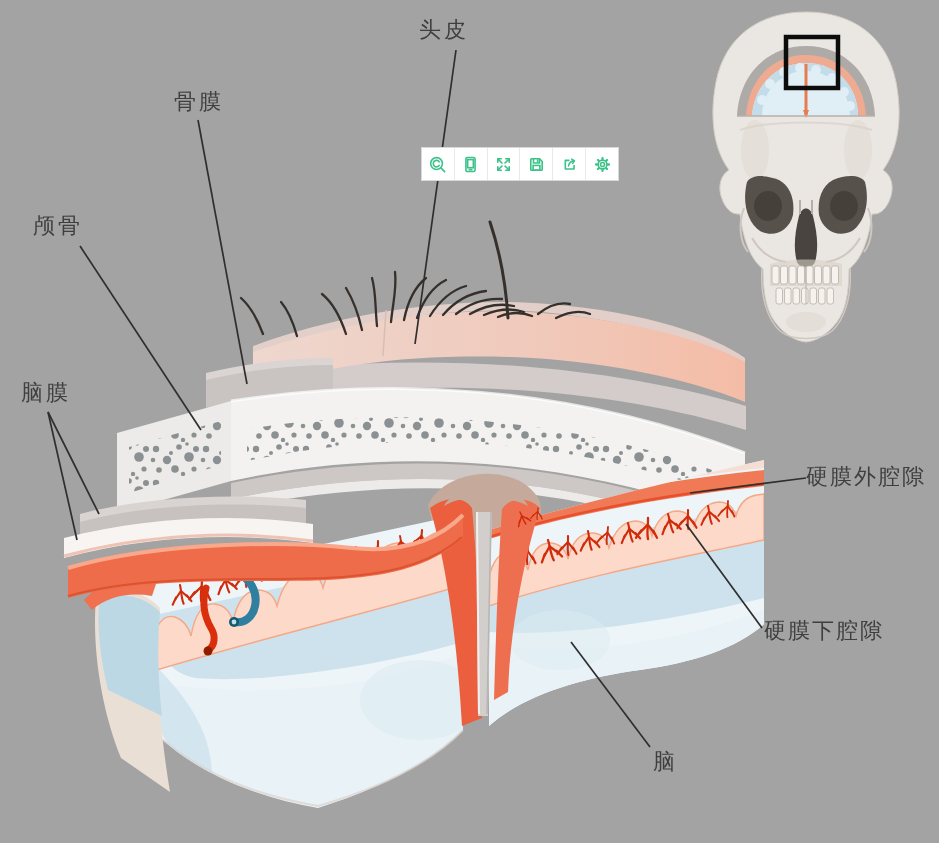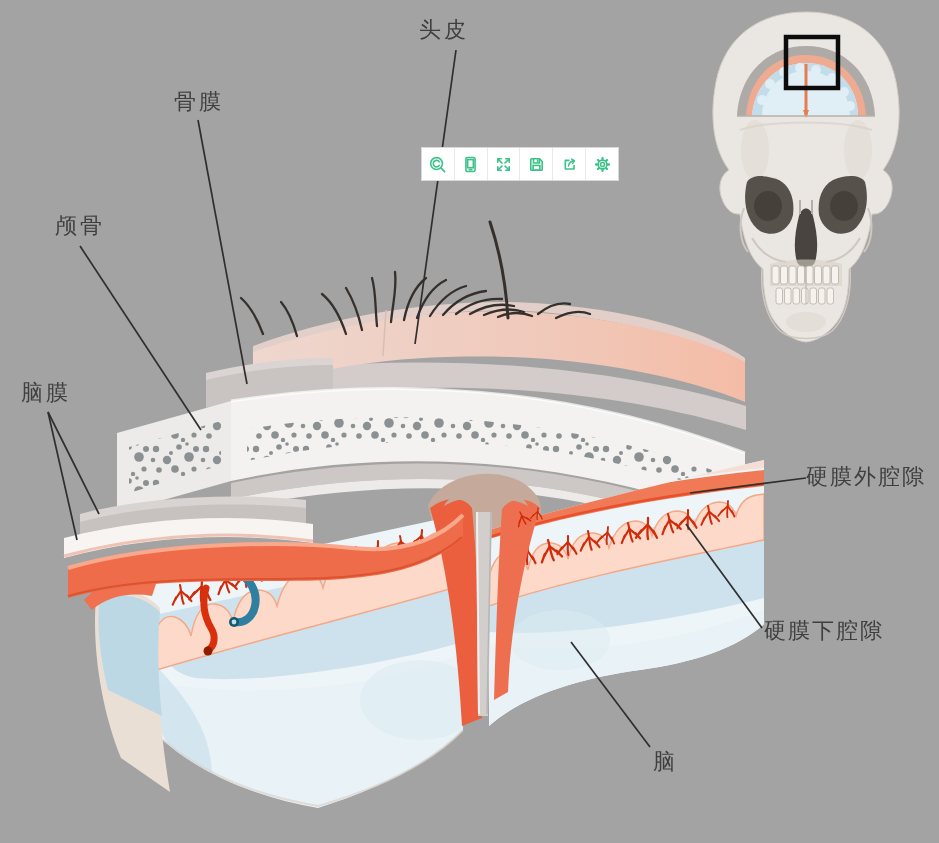--- a/index.html
+++ b/index.html
@@ -2,21 +2,21 @@
 <html><head>
 <meta charset="utf-8">
 <style>
   html,body{margin:0;padding:0;background:#ffffff;}
   .stage{position:relative;width:939px;height:843px;background:#a3a3a3;overflow:hidden;
          font-family:"Liberation Sans","DejaVu Sans",sans-serif;}
   .art{position:absolute;left:0;top:0;z-index:1;}
   .lbl{position:absolute;color:#3f3f3f;font-size:22px;letter-spacing:3px;white-space:nowrap;z-index:3;}
   #lbl-scalp{left:419px;top:15px;}
   #lbl-periosteum{left:166px;top:87px;margin-left:8px;}
-  #lbl-skull{left:33px;top:211px;margin-left:22px;}
+  #lbl-skull{left:33px;top:211px;}
   #lbl-meninges{left:21px;top:378px;}
   #lbl-epidural{left:806px;top:462px;letter-spacing:2px;}
   #lbl-subdural{left:764px;top:616px;letter-spacing:2px;}
   #lbl-brain{left:653px;top:747px;}
   .toolbar{position:absolute;left:421px;top:147px;width:198px;height:34px;background:#fff;
            border:1px solid #d8d8d8;display:flex;z-index:2;box-sizing:border-box;}
   .tb{flex:1;display:flex;align-items:center;justify-content:center;background:#fff;border:0;
       border-right:1px solid #e9e9e9;padding:0;margin:0;cursor:pointer;}
   .tb:last-child{border-right:0;}
   .tb svg{display:block;}

